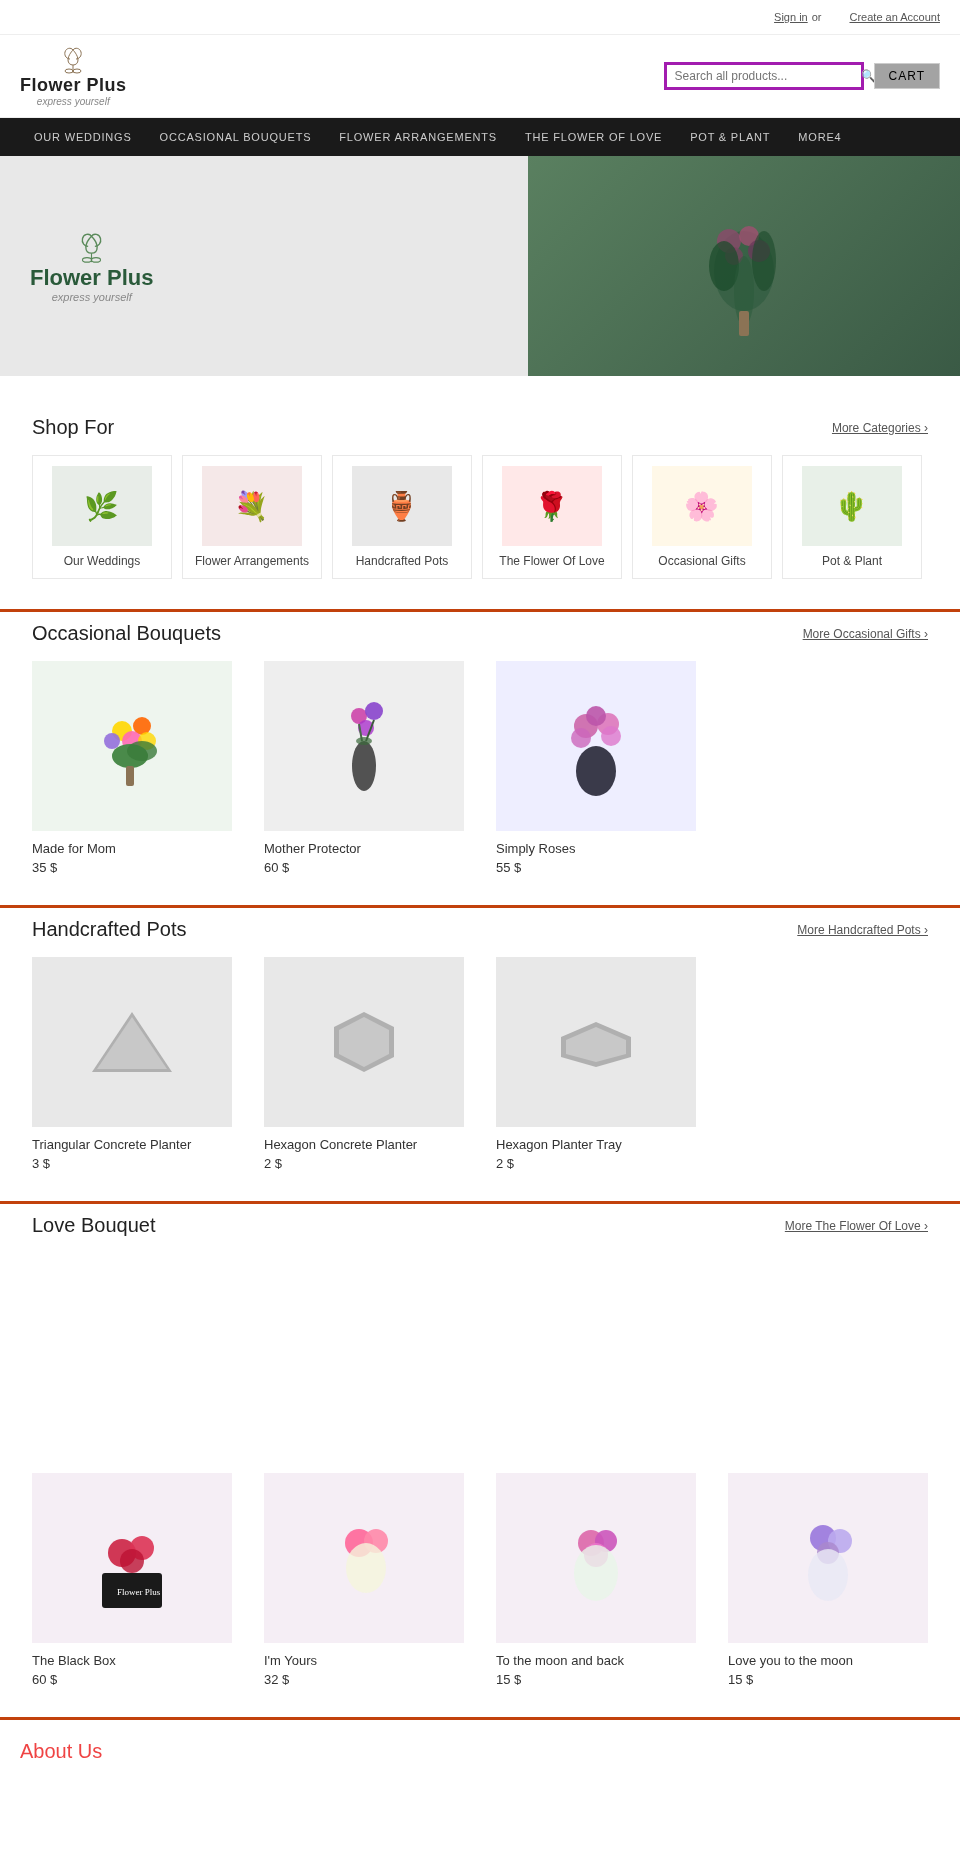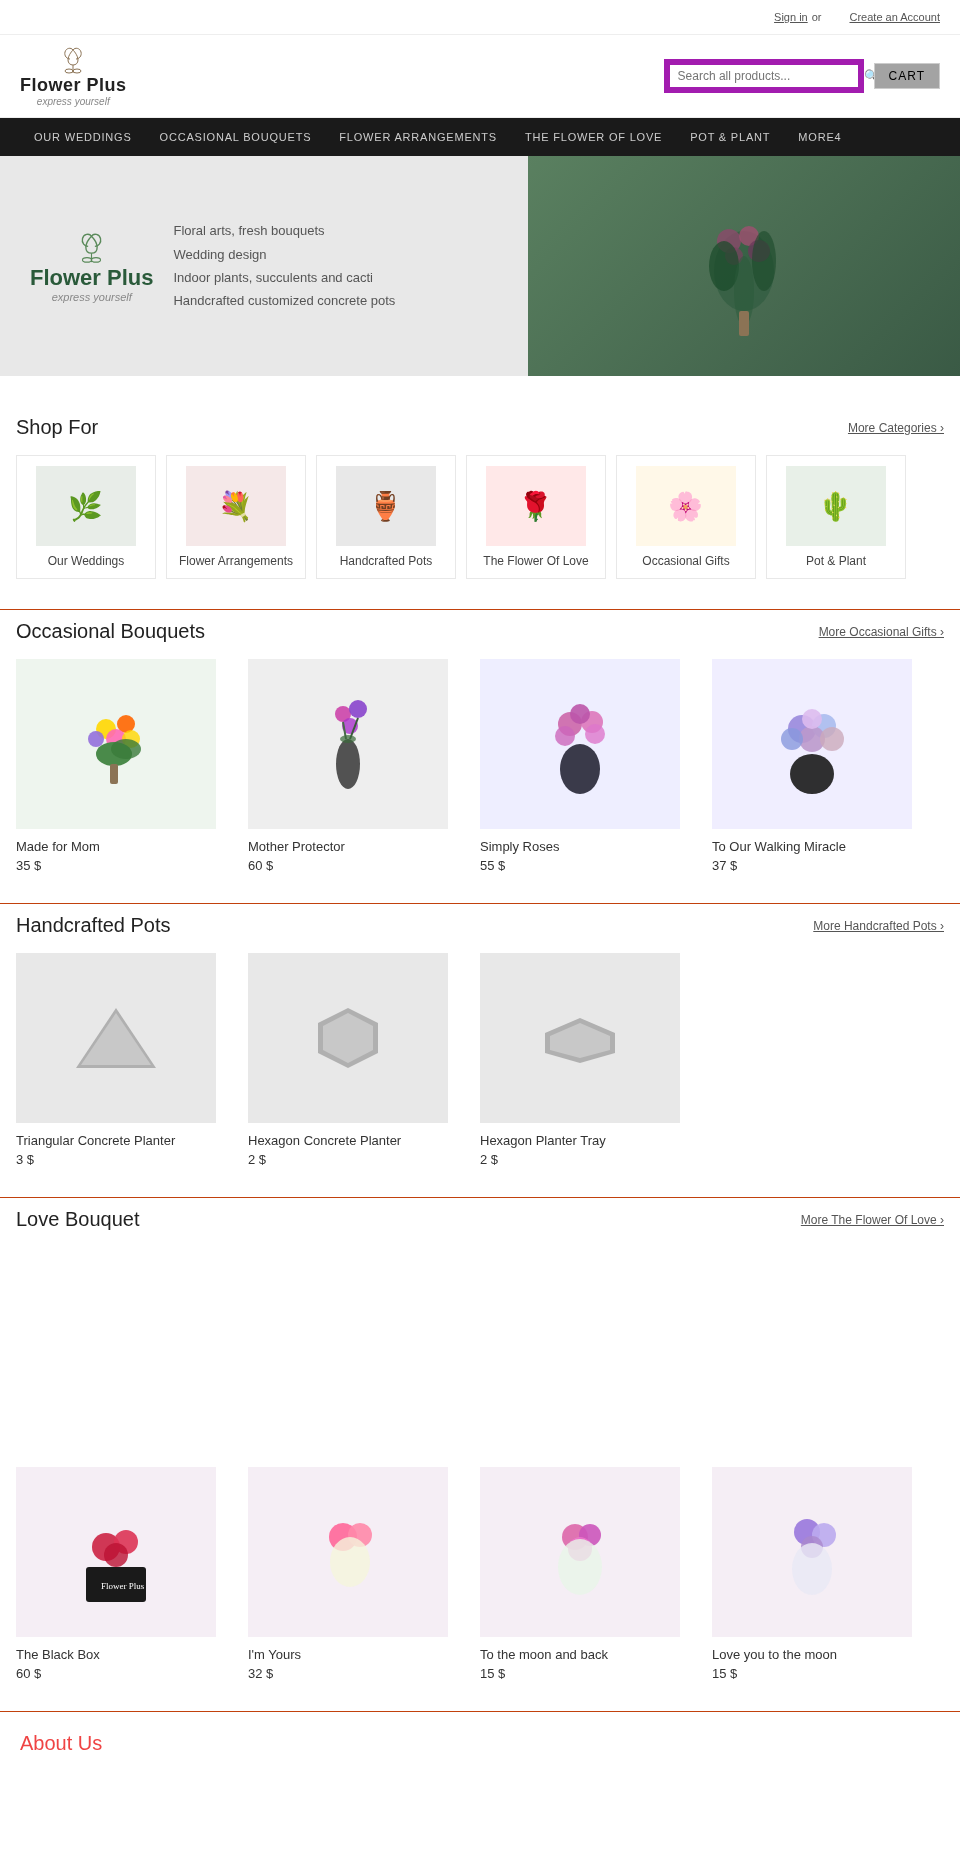--- a/index.html
+++ b/index.html
@@ -45,21 +45,21 @@
       font-style: italic;
     }
     .header-right {
       display: flex;
       align-items: center;
       gap: 10px;
     }
     .search-box {
       display: flex;
       align-items: center;
-      border: 6px solid #a21caf;
+      border: 3px solid #a21caf;
       padding: 4px 8px;
       font-size: 12px;
       width: 200px;
       gap: 32px;
     }
     .search-box input {
       border: none;
       outline: none;
       font-size: 12px;
       width: 170px;
@@ -147,22 +147,22 @@
       height: 100%;
       background: linear-gradient(135deg, #5a8060, #3a5a45);
       display: flex;
       align-items: center;
       justify-content: center;
       font-size: 40px;
     }
 
     
     .section {
-      padding: 10px 16px 30px;
-      border-bottom: 1px solid #c2410c;
+      padding: 10px 32px 30px;
+      border-bottom: 3px solid #c2410c;
     }
     .section-header {
       display: flex;
       justify-content: space-between;
       align-items: center;
       margin-bottom: 16px;
     }
     .section-title {
       font-size: 20px;
       font-weight: normal;
@@ -314,26 +314,20 @@
         <path d="M20 5 C20 5 15 10 15 15 C15 18 17 20 20 20 C23 20 25 18 25 15 C25 10 20 5 20 5Z" stroke="#5a8a5a" stroke-width="1.2" fill="none"></path>
         <path d="M20 5 C18 2 13 3 12 7 C11 11 14 14 17 14" stroke="#5a8a5a" stroke-width="1.2" fill="none"></path>
         <path d="M20 5 C22 2 27 3 28 7 C29 11 26 14 23 14" stroke="#5a8a5a" stroke-width="1.2" fill="none"></path>
         <path d="M20 20 L20 28" stroke="#5a8a5a" stroke-width="1"></path>
         <ellipse cx="16" cy="26" rx="4" ry="2" stroke="#5a8a5a" stroke-width="1" fill="none"></ellipse>
         <ellipse cx="24" cy="26" rx="4" ry="2" stroke="#5a8a5a" stroke-width="1" fill="none"></ellipse>
       </svg>
       <span class="hero-logo-name">Flower Plus</span>
       <span class="hero-logo-tagline">express yourself</span>
     </div>
-    <div class="hero-text">
-      <div>Floral arts, fresh bouquets</div>
-      <div>Wedding design</div>
-      <div>Indoor plants, succulents and cacti</div>
-      <div>Handcrafted customized concrete pots</div>
-    </div>
   </div>
   <div class="hero-right">
     <div class="hero-img-placeholder">
       <svg width="120" height="150" viewBox="0 0 120 150">
         <ellipse cx="60" cy="80" rx="30" ry="40" fill="#2d5a3d" opacity="0.6"></ellipse>
         <circle cx="45" cy="50" r="12" fill="#8b4a6a" opacity="0.8"></circle>
         <circle cx="65" cy="45" r="10" fill="#a05070" opacity="0.8"></circle>
         <circle cx="75" cy="60" r="11" fill="#6a3a5a" opacity="0.8"></circle>
         <circle cx="50" cy="65" r="9" fill="#7a4060" opacity="0.7"></circle>
         <ellipse cx="40" cy="75" rx="15" ry="25" fill="#1a4a2a" opacity="0.7"></ellipse>
@@ -422,35 +416,20 @@
           <circle cx="30" cy="40" r="12" fill="#CC66AA" opacity="0.9"></circle>
           <circle cx="52" cy="38" r="11" fill="#DD77BB" opacity="0.9"></circle>
           <circle cx="40" cy="30" r="10" fill="#BB55AA" opacity="0.9"></circle>
           <circle cx="25" cy="52" r="10" fill="#CC66BB" opacity="0.8"></circle>
           <circle cx="55" cy="50" r="10" fill="#DD77CC" opacity="0.8"></circle>
         </svg>
       </div>
       <div class="product-name">Simply Roses</div>
       <div class="product-price">55 $</div>
     </div>
-    <div class="product-card">
-      <div class="product-img prod-img-4">
-        <svg width="80" height="120" viewBox="0 0 80 120">
-          <ellipse cx="40" cy="90" rx="22" ry="20" fill="#1a1a1a" opacity="0.9"></ellipse>
-          <circle cx="30" cy="45" r="14" fill="#9988DD" opacity="0.9"></circle>
-          <circle cx="52" cy="42" r="12" fill="#AABBEE" opacity="0.9"></circle>
-          <circle cx="40" cy="55" r="13" fill="#BB99CC" opacity="0.9"></circle>
-          <circle cx="20" cy="55" r="11" fill="#8899DD" opacity="0.8"></circle>
-          <circle cx="60" cy="55" r="12" fill="#CCAABB" opacity="0.8"></circle>
-          <circle cx="40" cy="35" r="10" fill="#DDBBEE" opacity="0.9"></circle>
-        </svg>
-      </div>
-      <div class="product-name">To Our Walking Miracle</div>
-      <div class="product-price">37 $</div>
-    </div>
   </div>
 </div>
 
 <div class="section">
   <div class="section-header">
     <h2 class="section-title">Handcrafted Pots</h2>
     <span class="more-link">More Handcrafted Pots ›</span>
   </div>
   <div class="product-grid">
     <div class="product-card">

